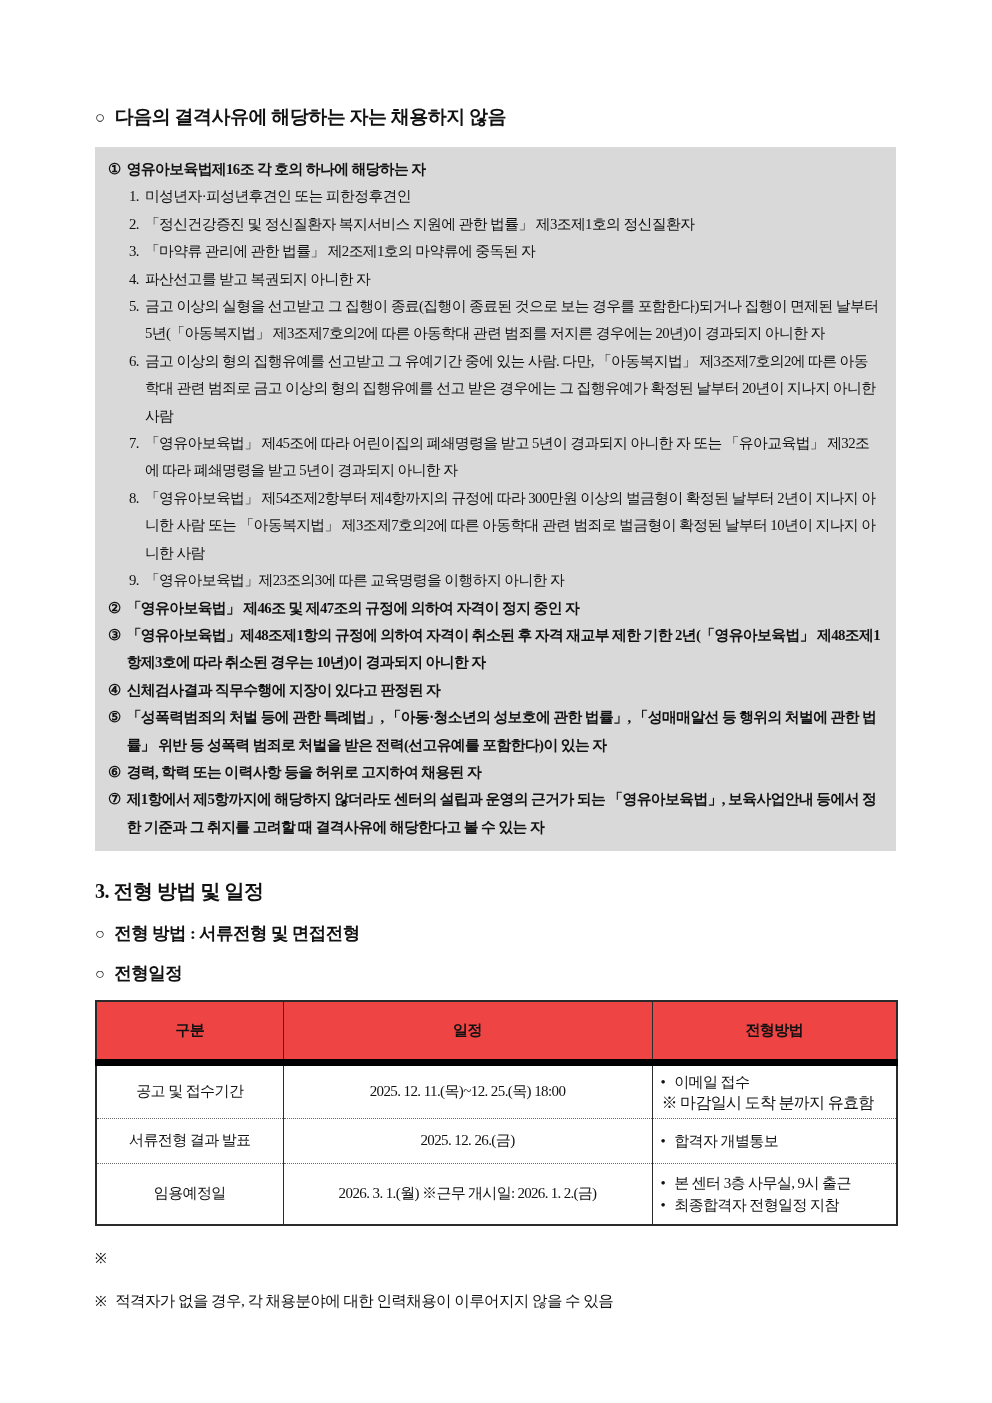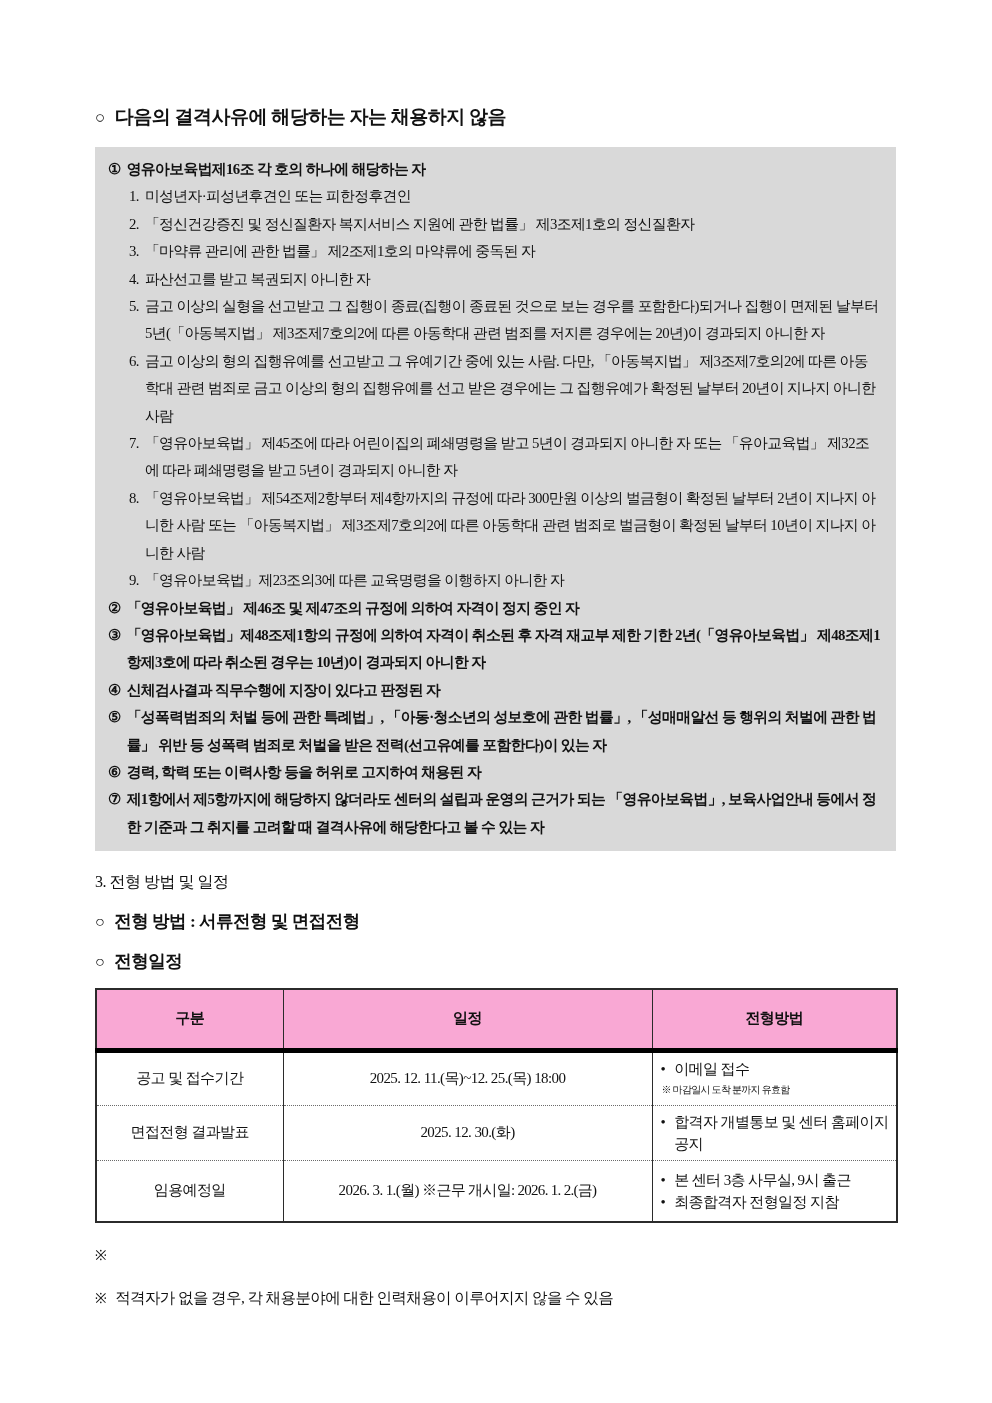--- a/index.html
+++ b/index.html
@@ -25,21 +25,21 @@
   }
   .bx-item { display:flex; line-height:27.4px; font-size:14.8px; letter-spacing:-0.6px; }
   .bx-item .mk { flex:0 0 auto; white-space:pre; }
   .bx-item .tx { flex:1 1 auto; }
   .bx-item.b { font-weight:bold; }
   .bx-item.l1 { padding-left:21px; }
   .bx-item.l1 .mk { margin-right:6px; }
   .bx-item.l0 .mk { margin-right:6px; }
 
   
-  .sec-title { margin-top:21px; font-size:16px; font-weight:normal; letter-spacing:-0.5px; }
+  .sec-title { margin-top:27px; font-size:20px; font-weight:bold; letter-spacing:-0.5px; }
   .h2 { display:flex; align-items:baseline; margin-top:16px; font-size:17.5px; font-weight:bold; letter-spacing:-0.5px; }
   .h2 .mk { font-size:16px; margin-right:10px; font-weight:normal; }
 
   
   table.sched {
     margin-top:15px;
     width:801px;
     border-collapse:collapse;
     table-layout:fixed;
   }
@@ -47,36 +47,36 @@
     border-left:1px solid #2b2b2b;
     border-right:1px solid #2b2b2b;
     border-top:1px dotted #6b6b6b;
     border-bottom:1px dotted #6b6b6b;
     font-size:15px;
     letter-spacing:-0.6px;
     vertical-align:middle;
   }
   table.sched { border:2px solid #2b2b2b; }
   table.sched th {
-    background:#f9a8d4;
+    background:#ef4444;
     height:61px;
     font-weight:bold;
-    border-bottom:5px solid #000000;
+    border-bottom:7px solid #000000;
     text-align:center;
   }
   .w-cat { width:187px; } .w-sched { width:369px; } .w-meth { width:245px; }
   td.c1 { text-align:center; }
   td.c2 { text-align:center; }
   td.c3 { text-align:left; padding:5px 6px 5px 8px; }
   tr.r0 td { height:55px; } tr.r1 td { height:45px; } tr.r2 td { height:47px; }
   tr.r3 td { height:53px; } tr.r4 td { height:62px; }
   .bullet-line { display:flex; line-height:22px; }
   .bullet-line .bm { flex:0 0 auto; margin-right:9px; }
   .bullet-line .bt { flex:1 1 auto; }
-  .cell-note { font-size:10px; letter-spacing:-0.7px; line-height:20px; padding-left:1px; }
+  .cell-note { font-size:16px; letter-spacing:-0.7px; line-height:20px; padding-left:1px; }
   .small-note { font-size:15px; letter-spacing:-0.7px; }
 
   
   .fnote { display:flex; align-items:baseline; margin-top:22px; font-size:15.5px; letter-spacing:-0.6px; }
   .fnote .mk { margin-right:9px; font-size:14px; }
   .fnote + .fnote { margin-top:24px; }
 </style>
 </head>
 <body>
 
@@ -183,27 +183,27 @@
         <td class="c1">공고 및 접수기간</td>
         <td class="c2">2025. 12. 11.(목)~12. 25.(목) 18:00</td>
         <td class="c3">
           <div class="bullet-line">
               <span class="bm">•</span>
               <span class="bt">이메일 접수</span>
             </div>
           <div class="cell-note">※ 마감일시 도착 분까지 유효함</div>
         </td>
       </tr>
-      <tr class="r3">
-        <td class="c1">면접전형 결과발표</td>
-        <td class="c2">2025. 12. 30.(화)</td>
+      <tr class="r1">
+        <td class="c1">서류전형 결과 발표</td>
+        <td class="c2">2025. 12. 26.(금)</td>
         <td class="c3">
           <div class="bullet-line">
               <span class="bm">•</span>
-              <span class="bt">합격자 개별통보 및 센터 홈페이지 공지</span>
+              <span class="bt">합격자 개별통보</span>
             </div>
         </td>
       </tr>
       <tr class="r4">
         <td class="c1">임용예정일</td>
         <td class="c2">
           <span>2026. 3. 1.(월)</span>
           <span class="small-note">※근무 개시일: 2026. 1. 2.(금)</span>
         </td>
         <td class="c3">

